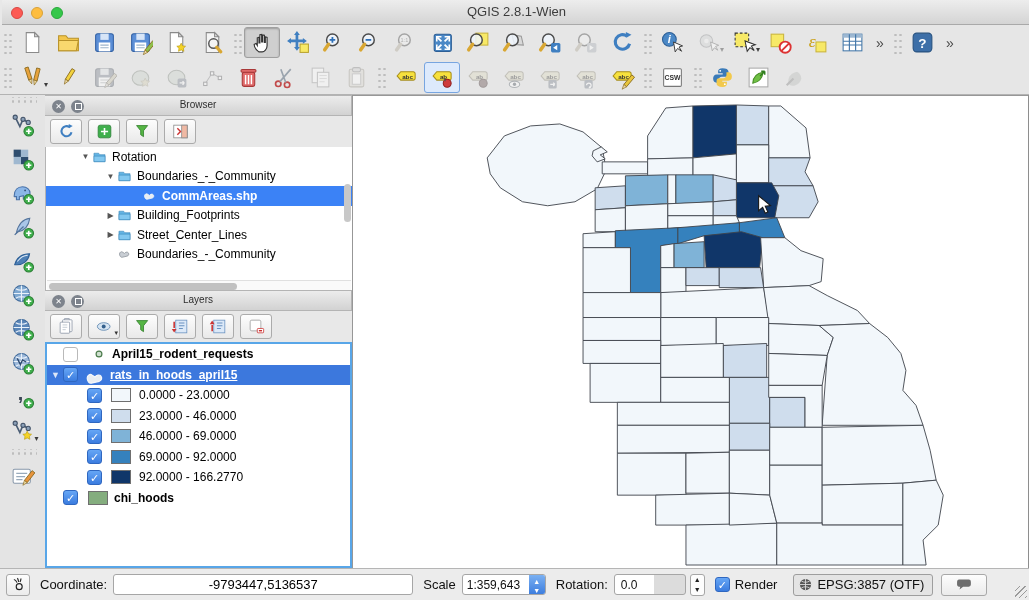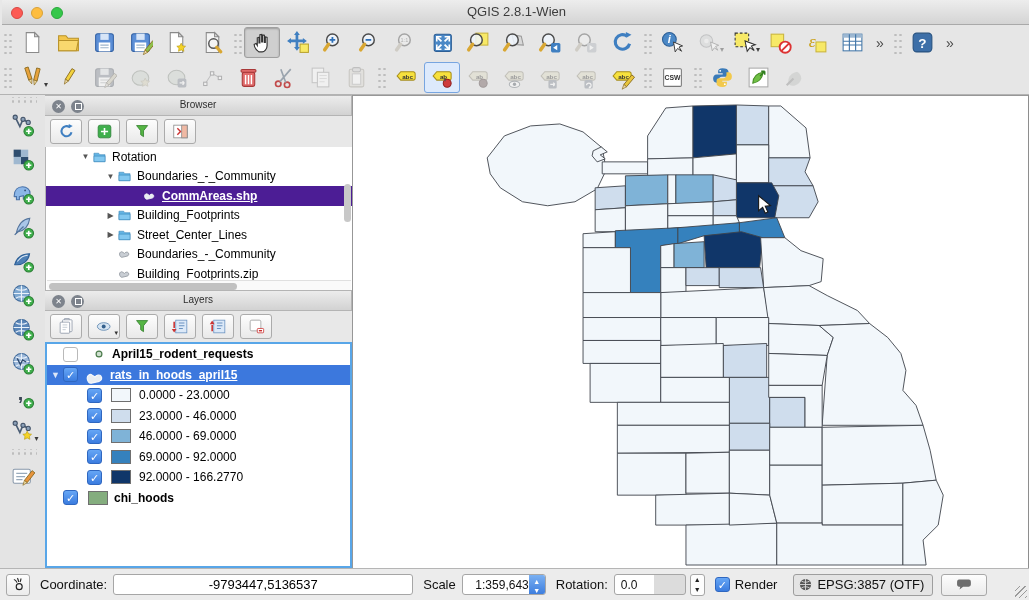--- a/index.html
+++ b/index.html
@@ -66,21 +66,21 @@
   .pt-btn .dd { position:absolute; right:1px; bottom:1px; font-size:7px; color:#333; }
 
   .tree { background:#fff; flex:1; overflow:hidden; position:relative;
     border-left:1px solid #b4b4b4; }
   #layers-tree { border:2px solid #58a6e8; }
   .trow { height:19.5px; display:flex; align-items:center; font-size:12px;
     white-space:nowrap; color:#000; }
   .trow .exp { width:11px; font-size:8px; color:#555; text-align:center; flex:none; }
   .trow .ticon { width:17px; height:14px; flex:none; margin-right:4px; }
   .trow .ticon svg { width:17px; height:14px; }
-  .trow.selected { background:#4c1d95; color:#fff; font-weight:bold;text-decoration:underline; }
+  .trow.selected { background:#3b82f6; color:#fff; font-weight:bold; }
   .hscroll { position:absolute; left:1px; right:1px; bottom:0; height:10px;
     background:#fafafa; border-top:1px solid #e0e0e0; }
   .hscroll .thumb { position:absolute; left:2px; top:1.5px; width:62%; height:7px;
     border-radius:4px; background:#c1c1c1; }
   .vscroll { position:absolute; right:0; top:0; bottom:10px; width:9px; }
   .vscroll .thumb { position:absolute; top:28%; left:1px; width:7px; height:38px;
     border-radius:4px; background:#c8c8c8; }
 
   
   .lrow { height:20.5px; display:flex; align-items:center; font-size:12px; }
@@ -107,21 +107,21 @@
     padding:0 6px; font-size:13px; color:#111; }
   .sb-btn { width:24px; height:22px; border:1px solid #a8a8a8; border-radius:3px;
     background:linear-gradient(#fdfdfd,#ebebeb); display:flex; align-items:center;
     justify-content:center; flex:none; }
   .sb-btn svg { width:17px; height:17px; }
   #coord-input { width:300px; height:21px; border:1px solid #a6a6a6; border-radius:3px;
     background:#fff; text-align:center; font-size:13px; font-family:"Liberation Sans",sans-serif; }
   .sb-label { margin:0 6px 0 10px; flex:none; }
   #scale-combo { width:84px; height:21px; border:1px solid #a6a6a6; border-radius:3px;
     background:#fff; display:flex; align-items:center; overflow:hidden; flex:none; }
-  #scale-combo .val { flex:1; font-size:12px; padding-left:4px;text-align:right; }
+  #scale-combo .val { flex:1; font-size:12px; padding-left:4px; }
   #scale-combo .cap { width:16px; height:100%; background:linear-gradient(#7ab0f2,#3e7ede);
     color:#fff; font-size:7px; line-height:9px; text-align:center; padding-top:2px; }
   #rotation-spin { width:72px; height:21px; border:1px solid #a6a6a6; border-radius:3px;
     background:linear-gradient(90deg, #fff 55%, #dcdcdc 55%); font-size:12px;
     padding:3px 0 0 6px; flex:none; }
   #rotation-stepper { width:15px; height:22px; border:1px solid #a6a6a6; border-radius:3px;
     background:#fdfdfd; margin-left:4px; font-size:7px; line-height:10px;
     text-align:center; color:#222; flex:none; }
   #render-check { margin-left:10px; }
   #crs-box { height:22px; border:1px solid #9e9e9e; border-radius:3px; background:#e4e4e4;
@@ -670,27 +670,20 @@
                 <path d="M2.5 10.5h19v9.5h-19z" fill="#83c8f0" stroke="#3a86b8"></path>
               </svg></span>
             <span class="tlabel">Street_Center_Lines</span>
           </div>
           <div class="trow" style="padding-left: 59px;">
             <span class="exp"></span>
             <span class="ticon"><svg viewBox="0 0 24 24">
                 <path d="M3.5 12c0-3 3-5 5.5-3l3 2c1.5-2.5 5-3 6.5-1s.8 4.8-1.8 5.6l-8.7 2C5.5 18.2 3.5 15 3.5 12z" fill="#c9ced4" stroke="#8a9098" stroke-width="1.3"></path>
               </svg></span>
             <span class="tlabel">Boundaries_-_Community</span>
-          </div>
-          <div class="trow" style="padding-left: 59px;">
-            <span class="exp"></span>
-            <span class="ticon"><svg viewBox="0 0 24 24">
-                <path d="M3.5 12c0-3 3-5 5.5-3l3 2c1.5-2.5 5-3 6.5-1s.8 4.8-1.8 5.6l-8.7 2C5.5 18.2 3.5 15 3.5 12z" fill="#c9ced4" stroke="#8a9098" stroke-width="1.3"></path>
-              </svg></span>
-            <span class="tlabel">Building_Footprints.zip</span>
           </div>
           <div class="vscroll">
             <div class="thumb"></div>
           </div>
           <div class="hscroll">
             <div class="thumb"></div>
           </div>
         </div>
     </div>
 

